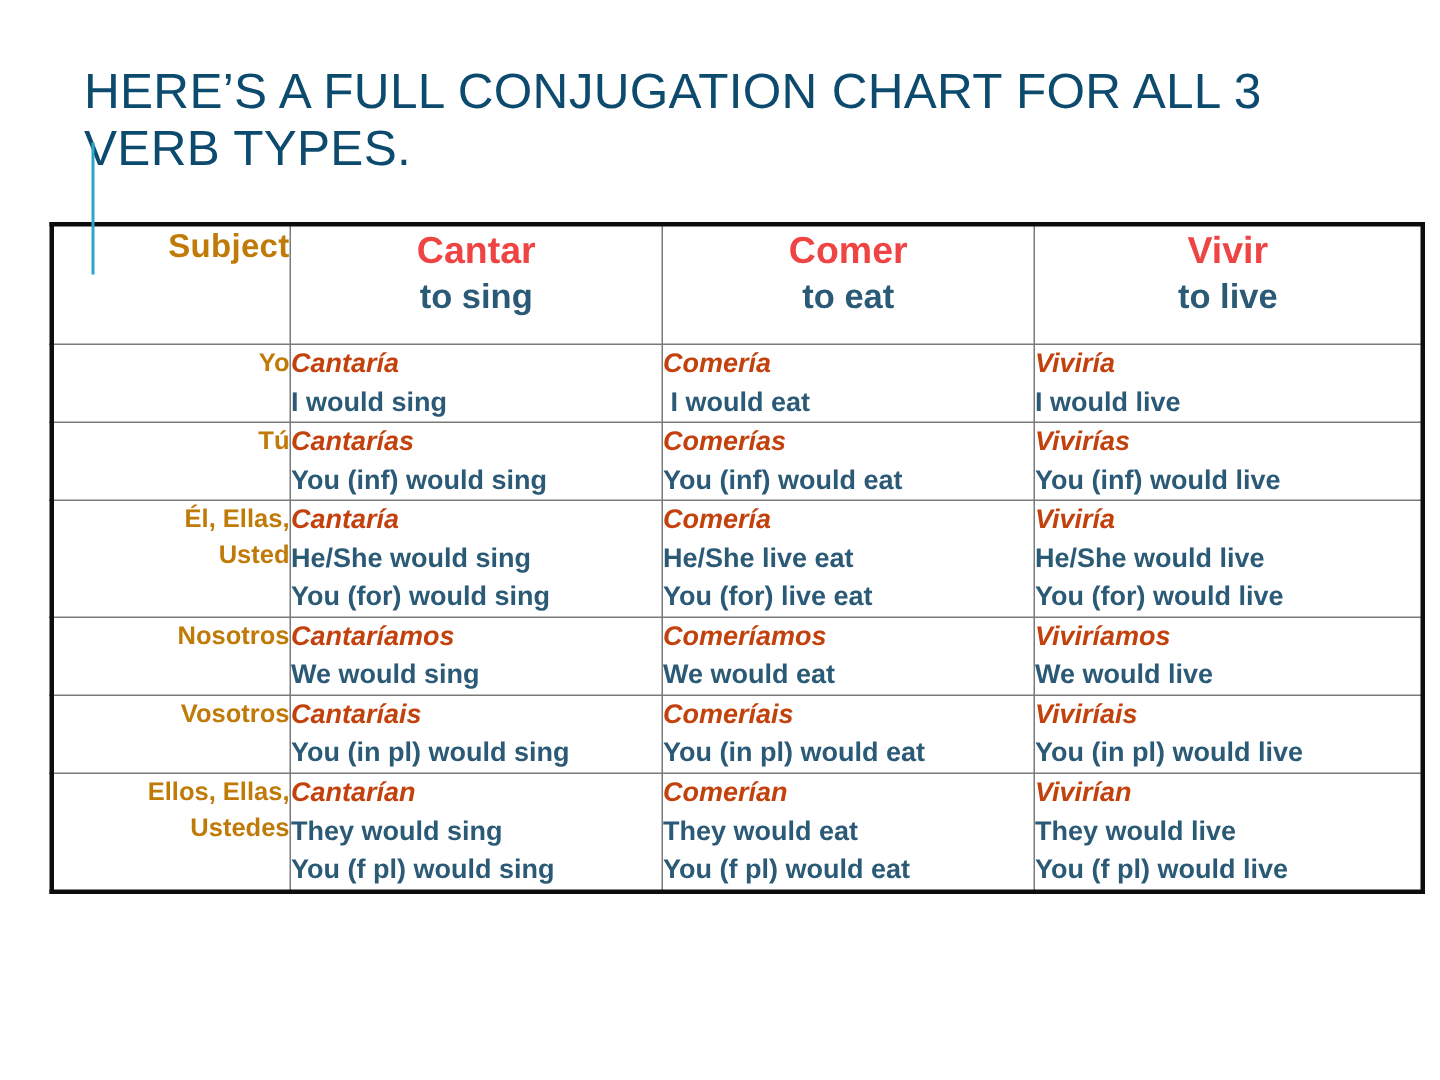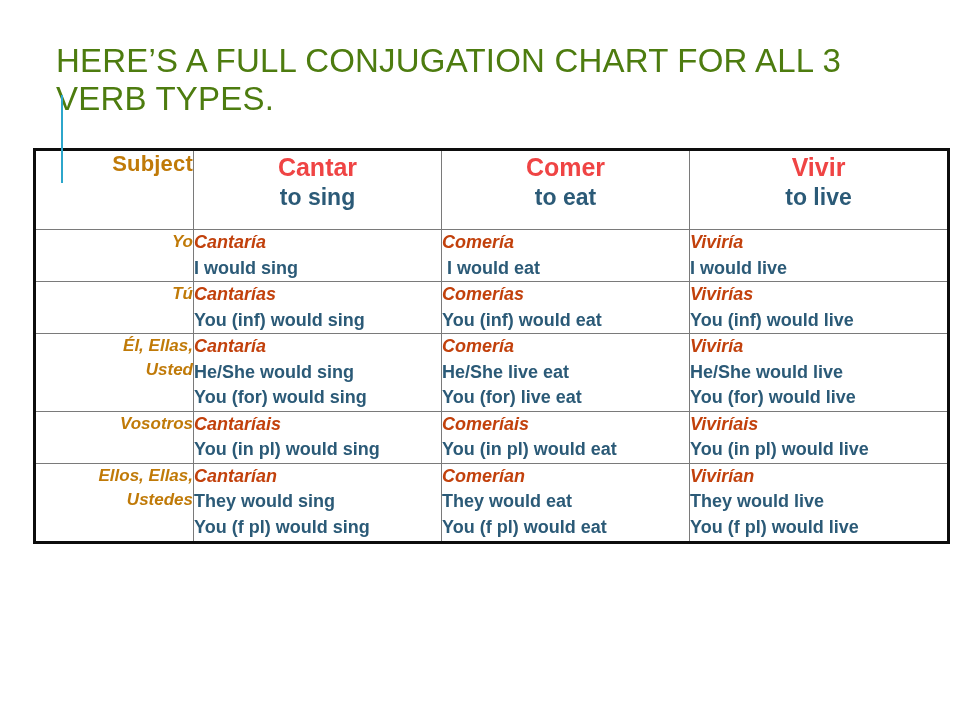--- a/index.html
+++ b/index.html
@@ -20,21 +20,21 @@
   #slide-title {
     position: absolute;
     left: 56px;
     top: 42px;
     width: 860px;
     font-family: "Liberation Sans Narrow", "Liberation Sans", sans-serif;
     font-size: 33px;
     font-weight: 400;
     line-height: 1.16;
     letter-spacing: 0.2px;
-    color: #4d7c0f;
+    color: #0c4a6e;
     white-space: pre-wrap;
   }
 
   
   #teal-line {
     position: absolute;
     left: 61px;
     top: 95px;
     width: 2px;
     height: 88px;
@@ -101,21 +101,20 @@
     font-size: 23px;
     font-weight: bold;
     color: #2B5A77;
     line-height: 1.28;
   }
 
   
   td.subject-cell {
     text-align: right;
     padding: 6px 12px 8px 4px;
-    font-style: italic;
   }
   td.subject-cell .s-line {
     display: block;
     font-size: 17px;
     font-weight: bold;
     color: #C07A08;
     line-height: 1.42;
     white-space: nowrap;
   }
 
@@ -226,20 +225,37 @@
             <span class="tr">You (for) live eat</span>
           </td>
           <td class="verb-cell">
             <span class="form">Viviría</span>
             <span class="tr">He/She would live</span>
             <span class="tr">You (for) would live</span>
           </td>
         </tr>
         <tr>
           <td class="subject-cell">
+            <span class="s-line">Nosotros</span>
+          </td>
+          <td class="verb-cell">
+            <span class="form">Cantaríamos</span>
+            <span class="tr">We would sing</span>
+          </td>
+          <td class="verb-cell">
+            <span class="form">Comeríamos</span>
+            <span class="tr">We would eat</span>
+          </td>
+          <td class="verb-cell">
+            <span class="form">Viviríamos</span>
+            <span class="tr">We would live</span>
+          </td>
+        </tr>
+        <tr>
+          <td class="subject-cell">
             <span class="s-line">Vosotros</span>
           </td>
           <td class="verb-cell">
             <span class="form">Cantaríais</span>
             <span class="tr">You (in pl) would sing</span>
           </td>
           <td class="verb-cell">
             <span class="form">Comeríais</span>
             <span class="tr">You (in pl) would eat</span>
           </td>

